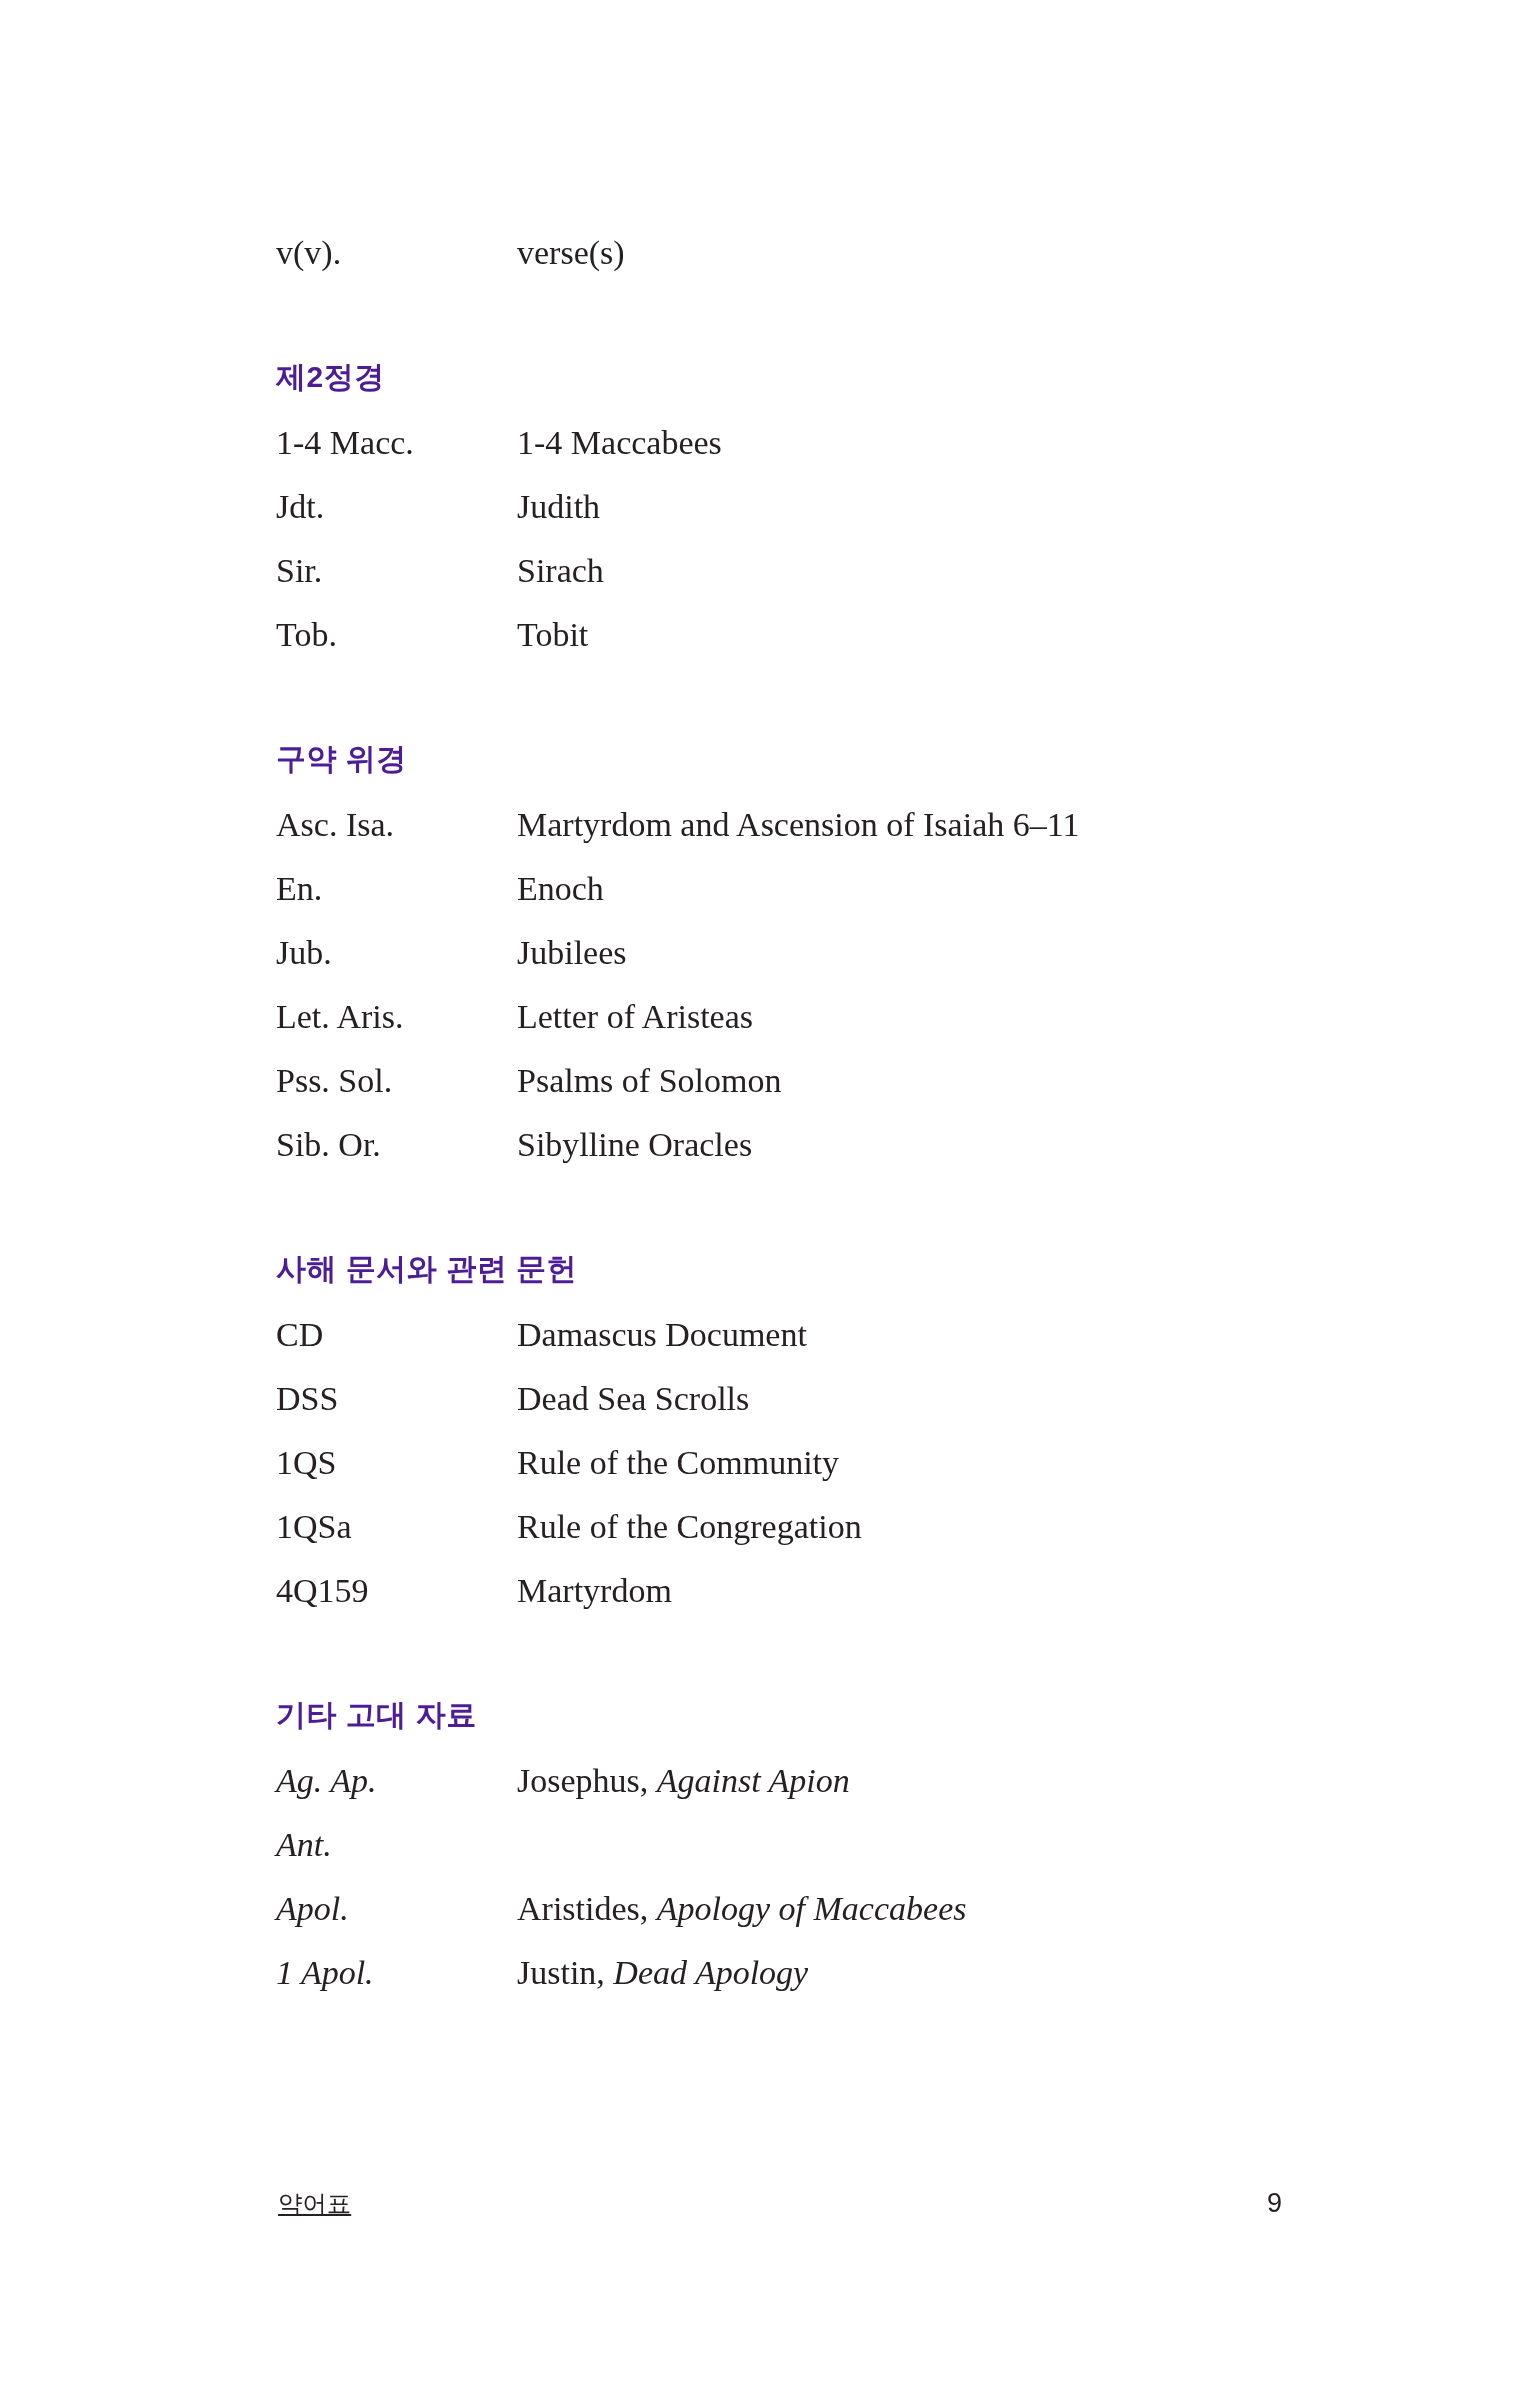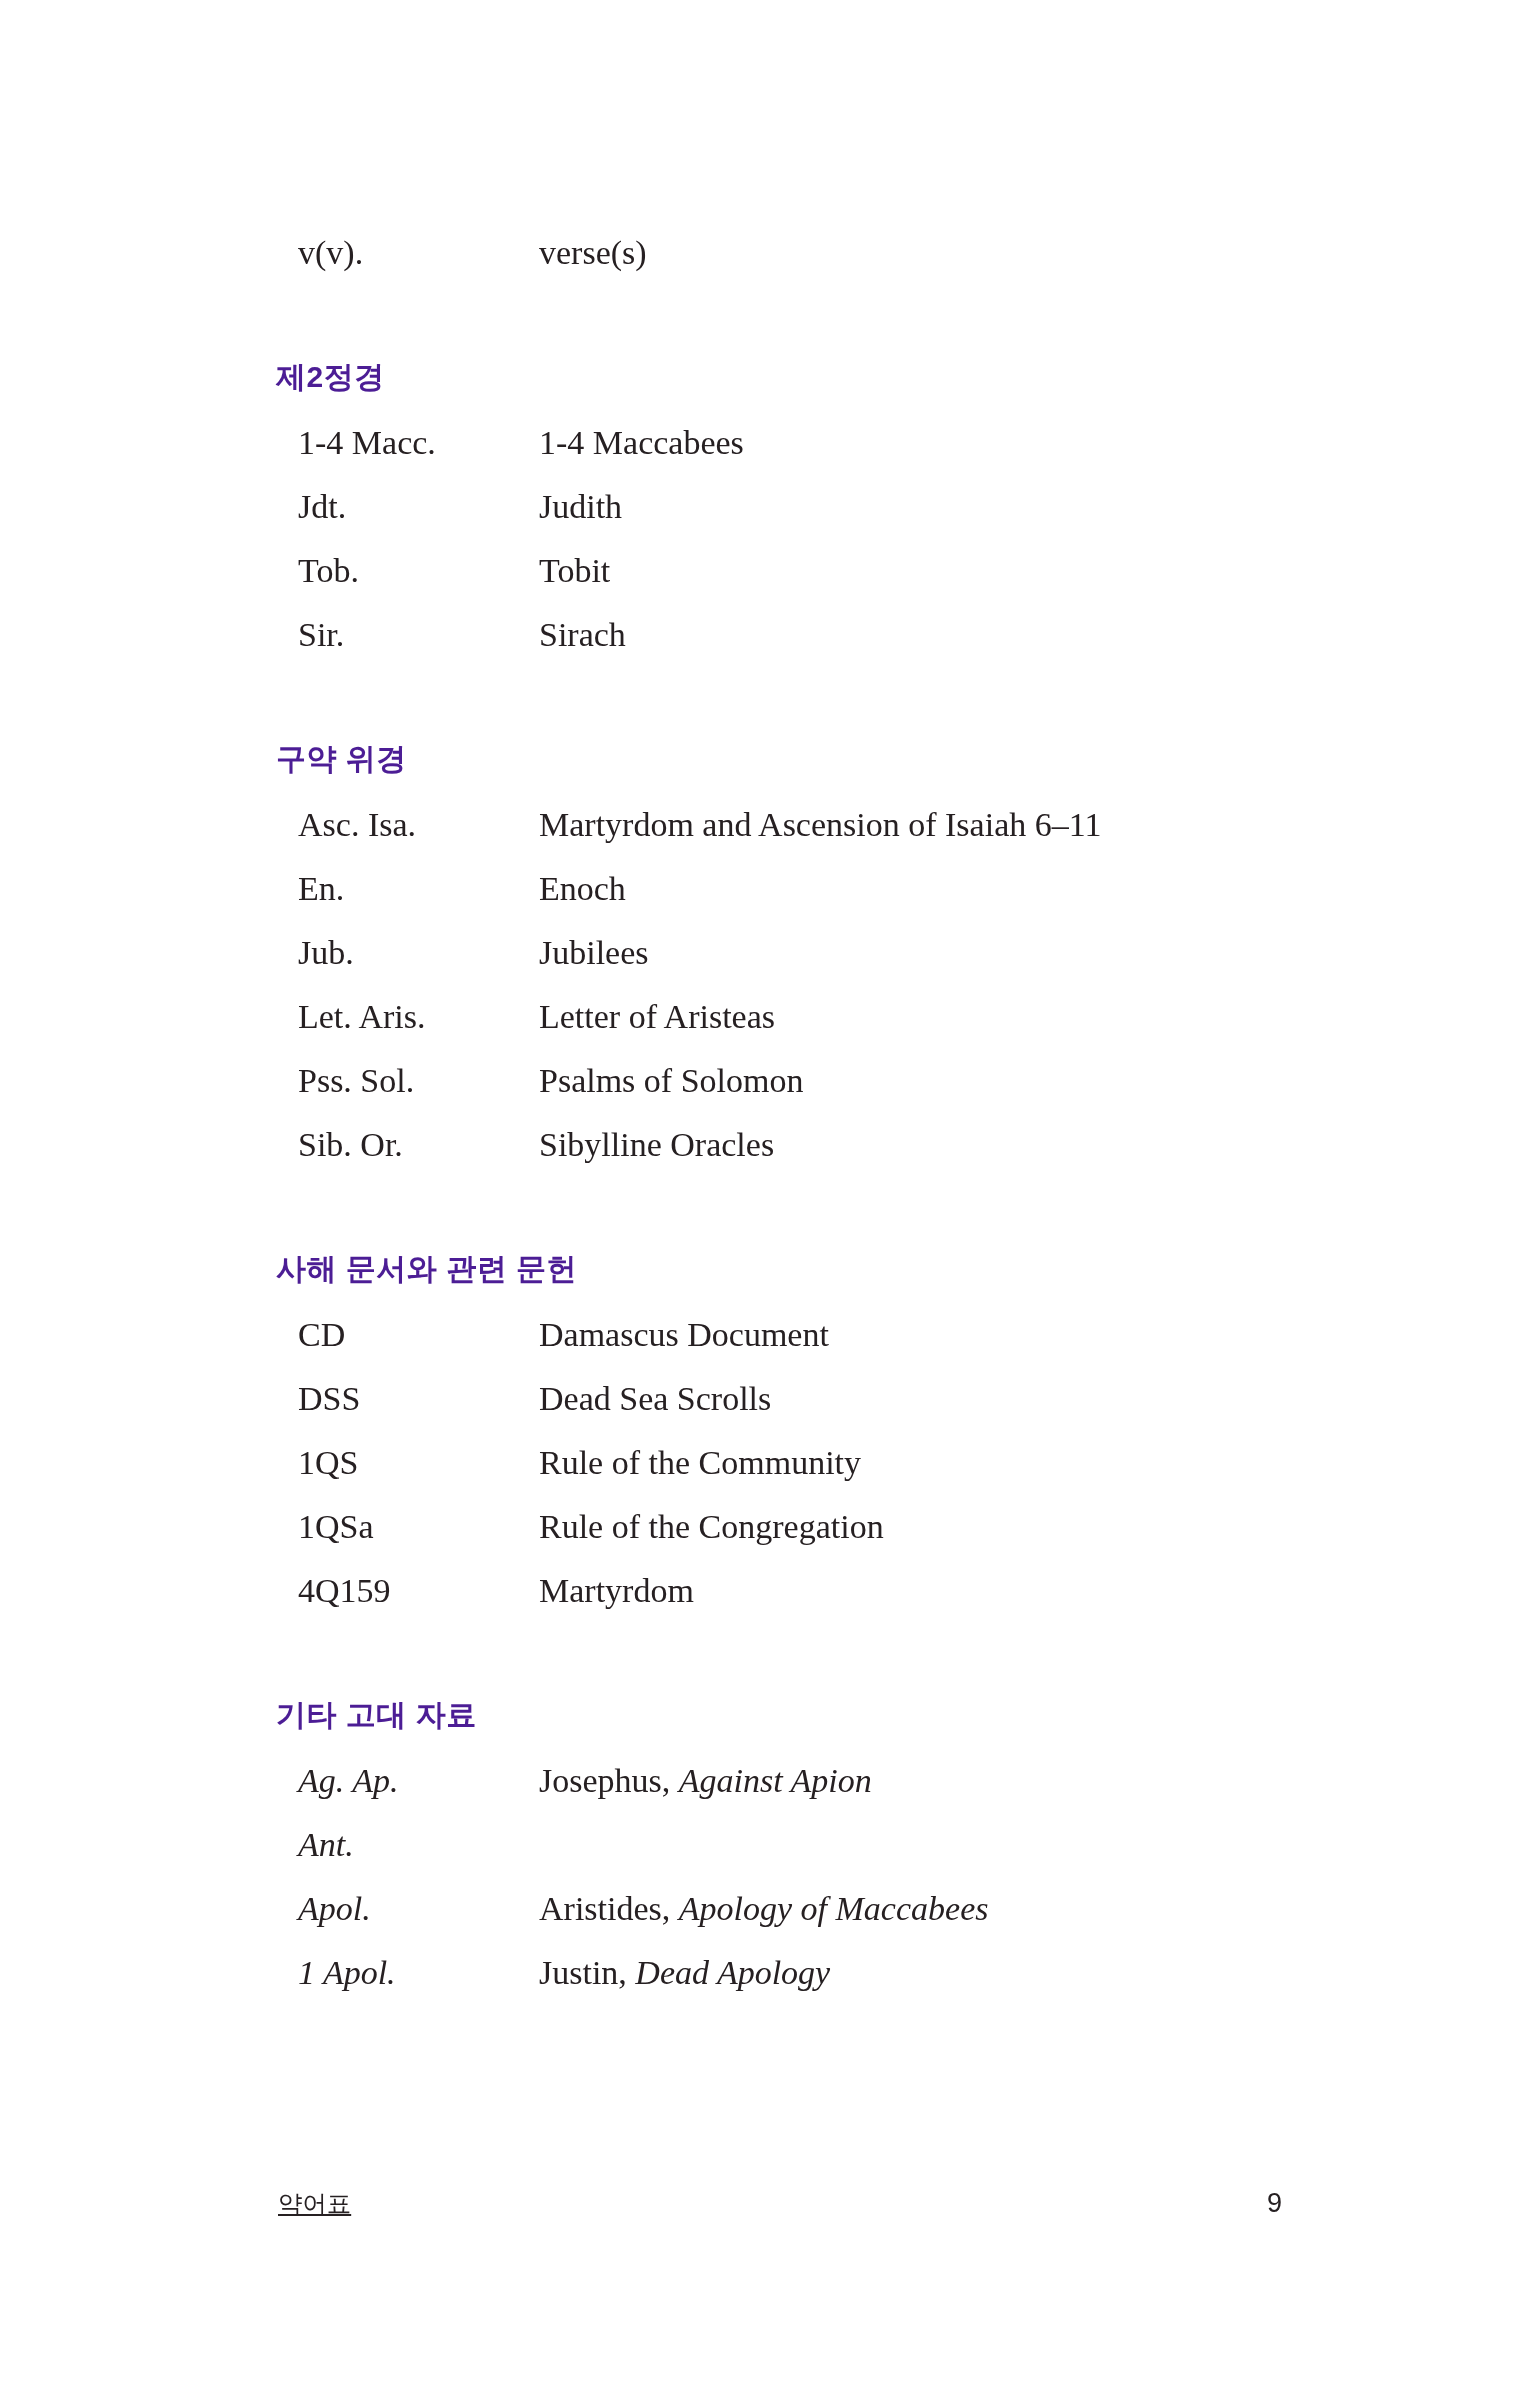--- a/index.html
+++ b/index.html
@@ -12,21 +12,20 @@
     font-family:"Liberation Serif", serif;
     overflow:hidden;
   }
   .content{position:absolute;top:221px;left:0;right:0;}
   .row{
     height:64px;
     display:flex;
     align-items:center;
     font-size:34px;
     line-height:1;
-    margin-left:22px;
   }
   .abbr{margin-left:276px;width:241px;flex:0 0 auto;white-space:nowrap;}
   .desc{flex:1;white-space:nowrap;}
   .hdr{
     height:67px;
     margin-top:59px;
     margin-left:276px;
     display:flex;
     align-items:center;
     font-family:"Liberation Sans", sans-serif;
@@ -63,26 +62,26 @@
     <div class="hdr">제2정경</div>
     <div class="row">
       <span class="abbr">1-4 Macc.</span>
       <span class="desc"><span>1-4 Maccabees</span><span class="it"></span></span>
     </div>
     <div class="row">
       <span class="abbr">Jdt.</span>
       <span class="desc"><span>Judith</span><span class="it"></span></span>
     </div>
     <div class="row">
+      <span class="abbr">Sir.</span>
+      <span class="desc"><span>Sirach</span><span class="it"></span></span>
+    </div>
+    <div class="row">
       <span class="abbr">Tob.</span>
       <span class="desc"><span>Tobit</span><span class="it"></span></span>
-    </div>
-    <div class="row">
-      <span class="abbr">Sir.</span>
-      <span class="desc"><span>Sirach</span><span class="it"></span></span>
     </div>
 
     <div class="hdr">구약 위경</div>
     <div class="row">
       <span class="abbr">Asc. Isa.</span>
       <span class="desc"><span>Martyrdom and Ascension of Isaiah 6–11</span><span class="it"></span></span>
     </div>
     <div class="row">
       <span class="abbr">En.</span>
       <span class="desc"><span>Enoch</span><span class="it"></span></span>

